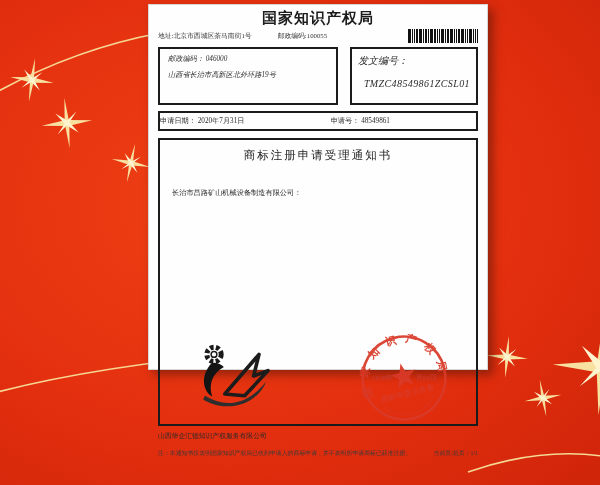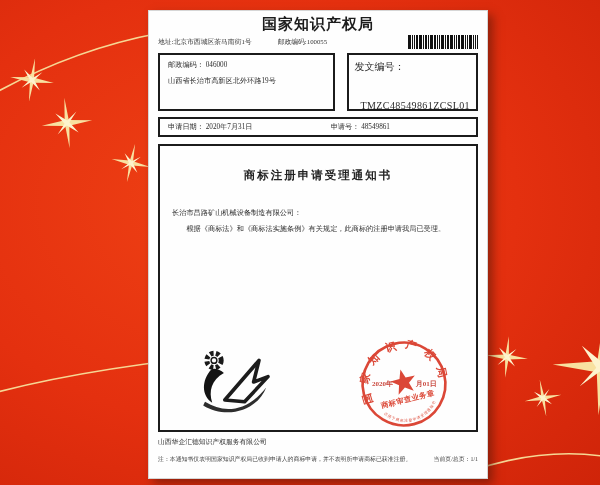--- a/index.html
+++ b/index.html
@@ -5,42 +5,42 @@
   html,body{margin:0;padding:0;}
   body{
     width:600px;height:485px;overflow:hidden;
     font-family:"Liberation Serif","DejaVu Serif",serif;
     background:#d92b0e;
   }
   .stage{position:relative;width:600px;height:485px;overflow:hidden;
     background:radial-gradient(ellipse at 38% 42%, #ef4114 0%, #e4300f 55%, #cf2409 100%);}
   .decor{position:absolute;left:0;top:0;width:600px;height:485px;pointer-events:none;}
   .paper{
-    position:absolute;left:148px;top:10px;width:340px;height:469px;
+    position:absolute;left:148px;top:4px;width:340px;height:366px;
     background:#fefefe;border:1px solid #d6d6d6;box-sizing:border-box;
     padding:4px 9px 0 9px;color:#2b2b2b;
     box-shadow:5px 5px 9px rgba(70,20,8,.5);
   }
   .doc-header-title{font-size:15px;font-weight:bold;text-align:center;line-height:18px;letter-spacing:1px;color:#1d1d1d;}
   .addr-row{display:flex;align-items:center;margin-top:1px;height:15px;font-size:6.8px;color:#333;}
   .addr-row .postcode{margin-left:26px;}
   .addr-row .barcode{margin-left:auto;width:70px;height:14px;}
-  .boxes-row{display:flex;gap:12px;margin-top:4px;}
+  .boxes-row{display:flex;gap:12px;margin-top:4px;font-style:italic;}
   .recipient-box{width:212px;height:58px;border:2px solid #1b1b1b;box-sizing:border-box;padding:5px 8px;font-size:7.2px;}
   .recipient-box .line2{margin-top:6px;}
   .recipient-box .line3{margin-top:8px;}
   .docnum-box{flex:1;height:58px;border:2px solid #1b1b1b;box-sizing:border-box;padding:5px 6px;font-size:10px;}
-  .docnum-box .value{margin-top:26px;padding-left:6px;letter-spacing:.4px;}
+  .docnum-box .value{margin-top:10px;padding-left:6px;letter-spacing:.4px;}
   .date-row{margin-top:6px;height:20px;border:2px solid #1b1b1b;box-sizing:border-box;
     display:flex;align-items:center;font-size:7.2px;position:relative;}
-  .date-row .left{padding-left:8px;}
+  .date-row .left{padding-left:0;}
   .date-row .right{position:absolute;left:54%;}
   .main-box{margin-top:7px;height:288px;border:2px solid #1b1b1b;box-sizing:border-box;
     padding:8px 12px;position:relative;font-size:7.2px;}
-  .notice-title{text-align:center;font-size:11.5px;font-weight:700;letter-spacing:2px;margin-top:14px;color:#222;}
+  .notice-title{text-align:center;font-size:11.5px;font-weight:400;letter-spacing:2px;margin-top:0;color:#222;}
   .salutation{margin-top:25px;}
   .body-line{margin-top:6px;text-indent:2em;line-height:1.45;}
   .tm-logo{position:absolute;left:26px;top:200px;width:92px;height:72px;}
   .seal{position:absolute;right:24px;top:190px;width:96px;height:96px;opacity:.93;}
   .agency-line{margin-top:5px;font-size:6.8px;line-height:9px;}
   .note-row{margin-top:9px;display:flex;justify-content:space-between;font-size:5.9px;color:#3a3a3a;}
   .note-row .pg{white-space:nowrap;margin-left:6px;}
   .seal text{font-family:"Liberation Serif","DejaVu Serif",serif;}
 </style>
 </head>
@@ -126,21 +126,20 @@
       </span>
       <span class="right">
         <span>申请号：</span>
         <span>48549861</span>
       </span>
     </div>
 
     <div class="main-box">
       <div class="notice-title">商标注册申请受理通知书</div>
       <div class="salutation">长治市昌路矿山机械设备制造有限公司：</div>
-      <div class="body-line">根据《商标法》和《商标法实施条例》有关规定，此商标的注册申请我局已受理。</div>
 
       <svg class="tm-logo" viewBox="0 0 100 80" aria-hidden="true">
         <circle cx="30" cy="16" r="8" fill="none" stroke="#1a1a1a" stroke-width="5.5" stroke-dasharray="4 2.6"></circle>
         <circle cx="30" cy="16" r="3.2" fill="none" stroke="#1a1a1a" stroke-width="1.6"></circle>
         <path d="M27,26 C16,38 16,55 28,63 C24,50 27,38 41,30 C37,26 31,24 27,26 Z" fill="#141414"></path>
         <path d="M42,60 L80,16 L74,40 L90,34 L64,62 Z" fill="none" stroke="#1c1c1c" stroke-width="4" stroke-linejoin="round"></path>
         <path d="M20,62 C42,76 68,72 88,46 C78,72 44,82 18,66 Z" fill="#2e2e2e"></path>
       </svg>
 
       <svg class="seal" viewBox="0 0 116 116" aria-hidden="true">

